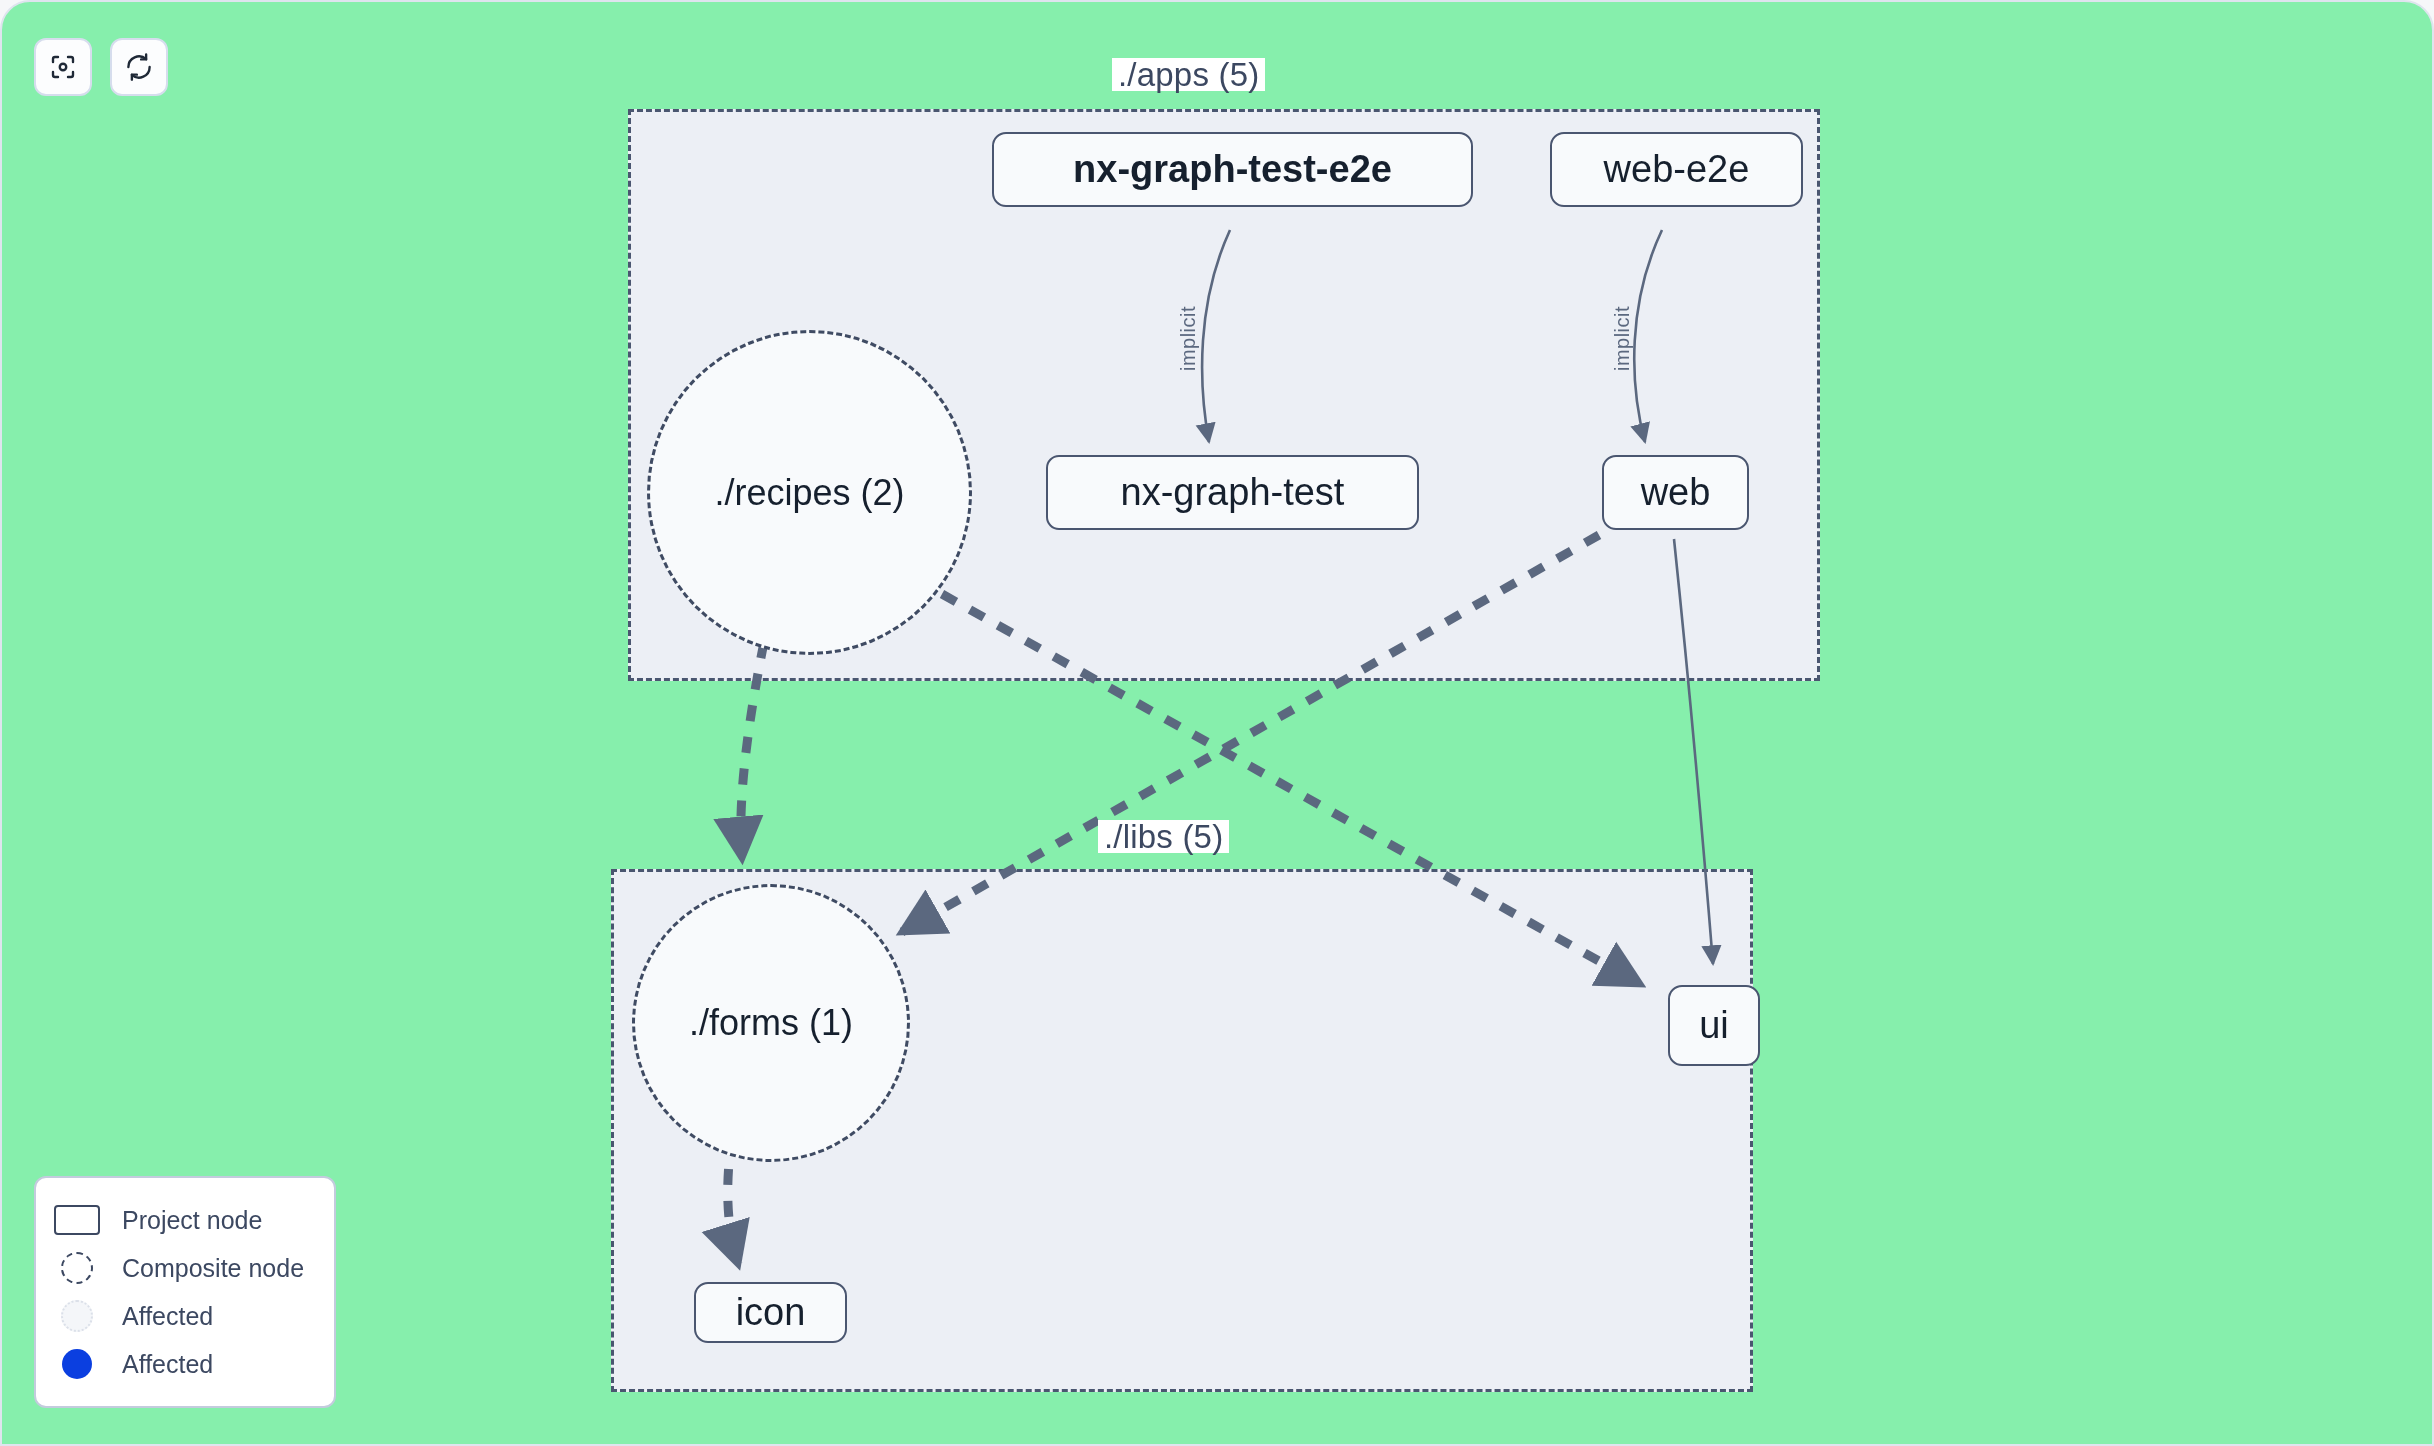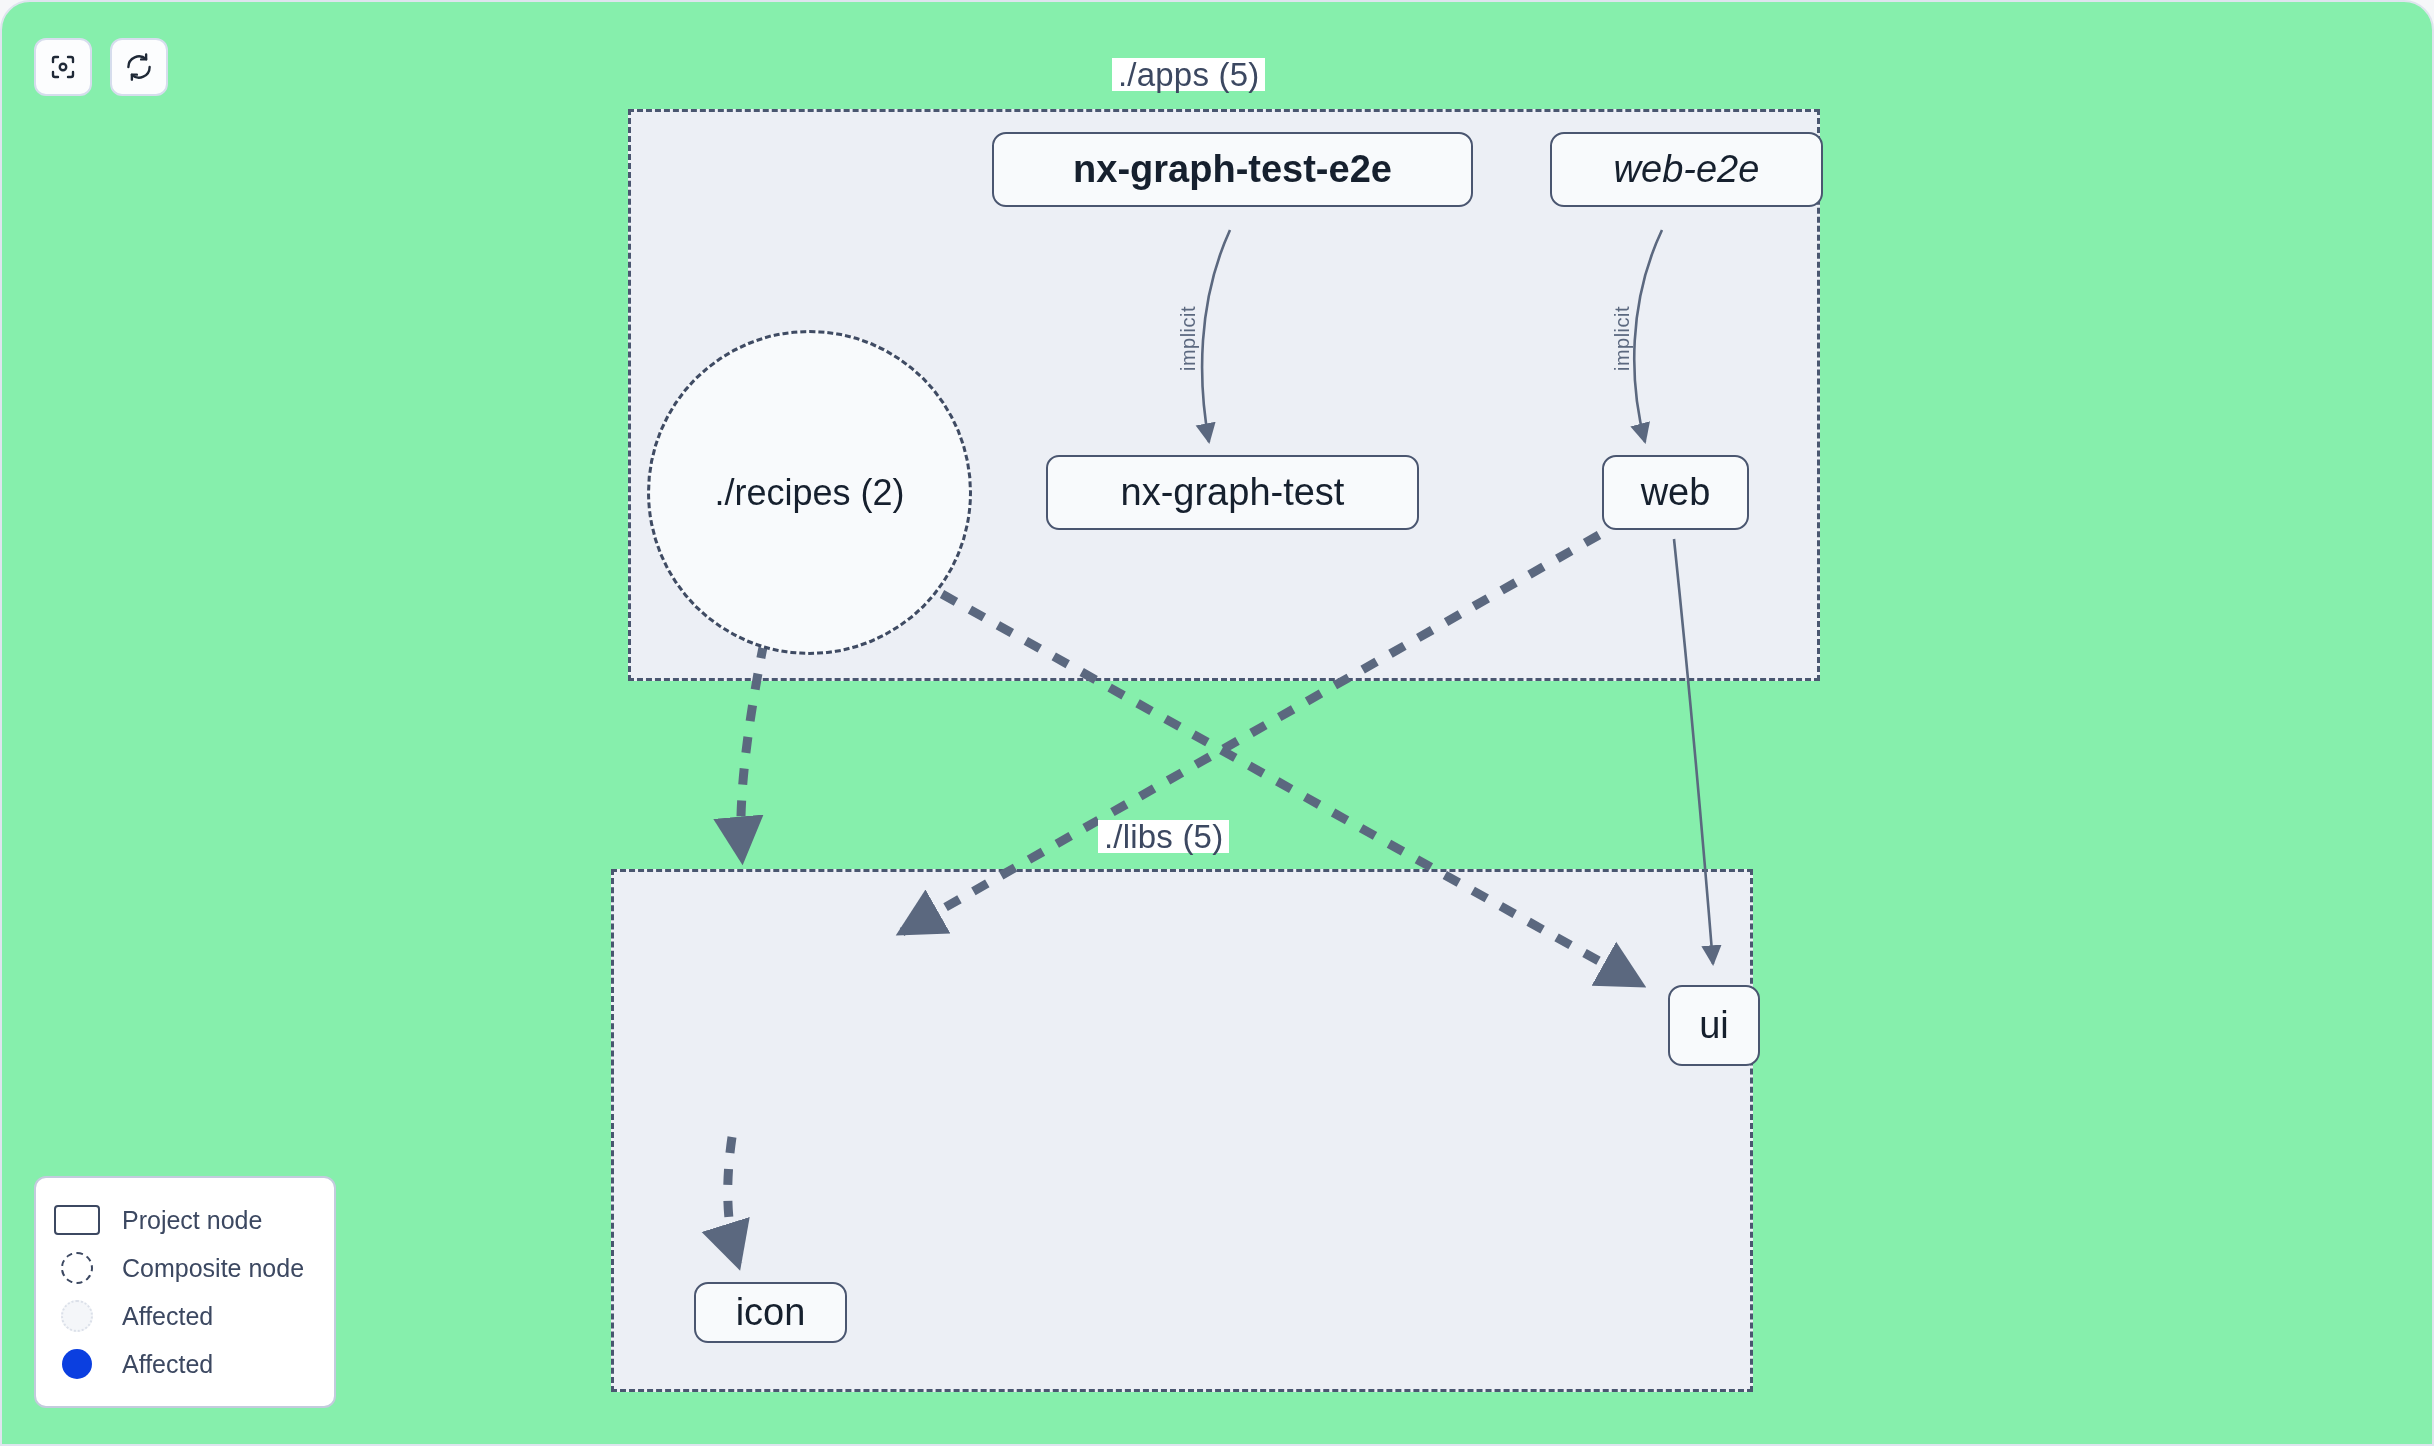--- a/index.html
+++ b/index.html
@@ -207,36 +207,39 @@
       <path d="M730,1135 C722,1190 726,1230 736,1262" fill="none" stroke="#5b687f" stroke-width="9" stroke-dasharray="16 16" marker-end="url(#arw-thick)"></path>
     </svg>
 
     <div class="edge-label" style="left:1154px; top:325px; transform:rotate(-90deg);">implicit</div>
     <div class="edge-label" style="left:1588px; top:325px; transform:rotate(-90deg);">implicit</div>
 
     <div class="node" style="left:990px; top:130px; width:481px; height:75px;font-weight:bold;">
       <span>nx-graph-test-e2e</span>
     </div>
 
-    <div class="node" style="left:1548px; top:130px; width:273px; height:75px;font-style:italic;">
+    <div class="node" style="left:1548px; top:130px; width:253px; height:75px;">
       <span>web-e2e</span>
     </div>
 
     <div class="composite" style="left:645px; top:328px; width:325px; height:325px;">
       <span>./recipes (2)</span>
     </div>
 
     <div class="node" style="left:1044px; top:453px; width:373px; height:75px;border-radius:13px;">
       <span>nx-graph-test</span>
     </div>
 
     <div class="node" style="left:1600px; top:453px; width:147px; height:75px;">
       <span>web</span>
     </div>
 
+    <div class="composite" style="left:630px; top:882px; width:278px; height:278px;">
+      <span>./forms (1)</span>
+    </div>
 
     <div class="node" style="left:1666px; top:983px; width:92px; height:81px;">
       <span>ui</span>
     </div>
 
     <div class="node" style="left:692px; top:1280px; width:153px; height:61px;">
       <span>icon</span>
     </div>
   </div>
 

